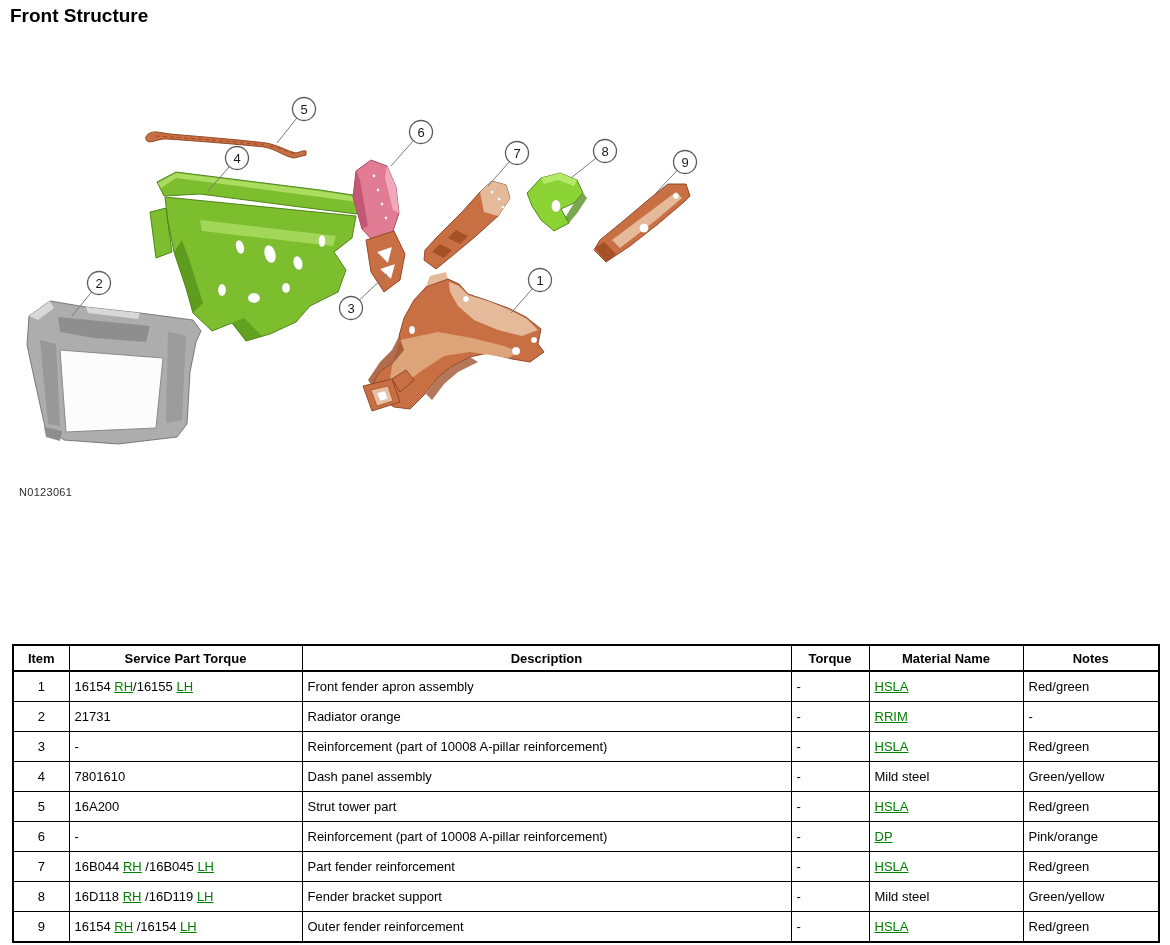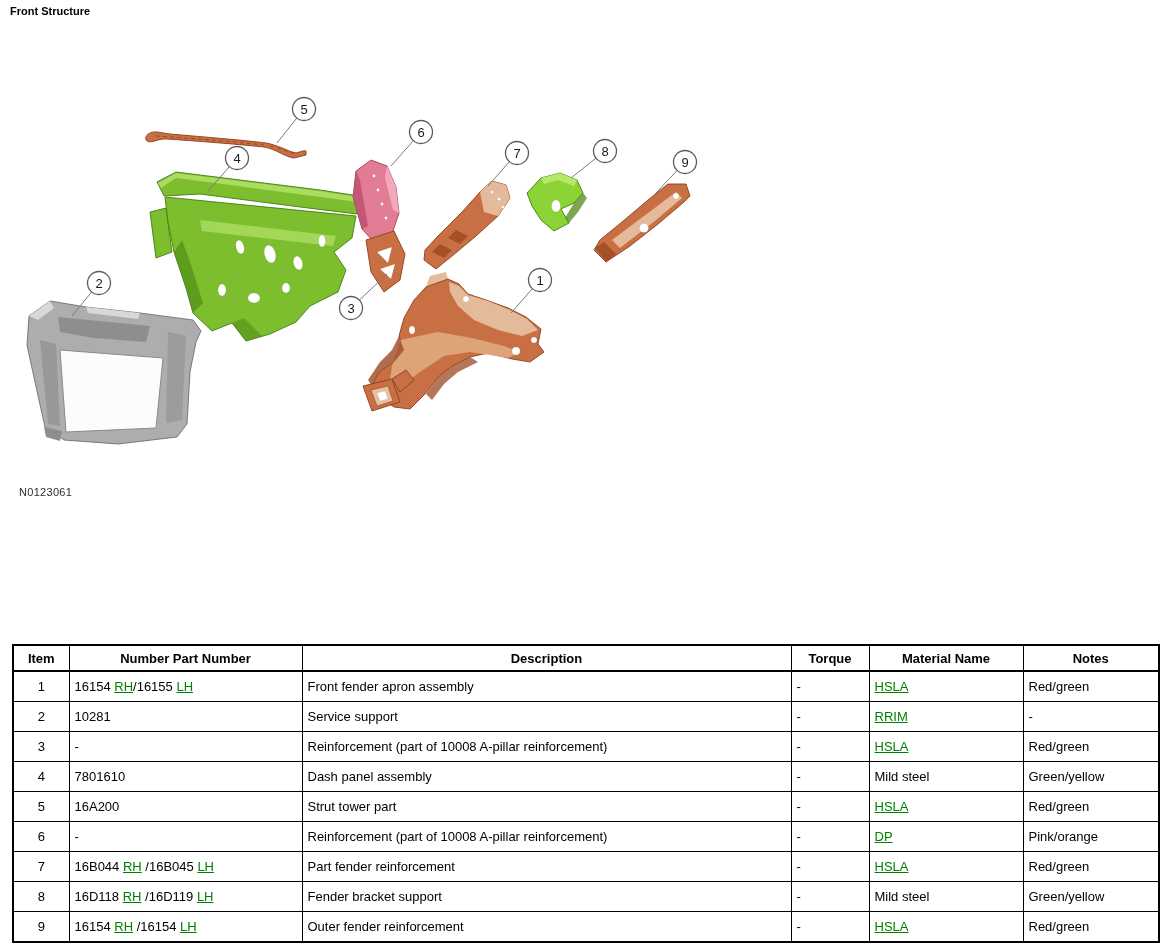--- a/index.html
+++ b/index.html
@@ -1,18 +1,18 @@
 <!DOCTYPE html>
 <html><head>
 <meta charset="utf-8">
 <style>
   html,body{margin:0;padding:0;background:#fff;}
   .page{position:relative;width:1170px;height:945px;background:#fff;overflow:hidden;
         font-family:"Liberation Sans","DejaVu Sans",sans-serif;color:#000;}
-  .page-title{position:absolute;left:10px;top:5px;font-size:11px;font-weight:bold;}
+  .page-title{position:absolute;left:10px;top:5px;font-size:19px;font-weight:bold;}
   .figure-svg{position:absolute;left:0;top:0;}
   .figure-label{position:absolute;left:19px;top:486px;font-size:11px;color:#2d2d2d;letter-spacing:.3px;}
   .parts-table{position:absolute;left:12px;top:644px;width:1146px;border-collapse:collapse;
                table-layout:fixed;border:2px solid #000;font-size:13px;}
   .parts-table th{border:1px solid #000;border-bottom:2px solid #000;font-weight:bold;
                   text-align:center;height:24px;padding:0 4px;background:#fff;}
   .parts-table td{border:1px solid #000;height:29px;padding:0 5px;vertical-align:middle;
                   text-align:left;background:#fff;overflow:hidden;white-space:nowrap;}
   .parts-table td.c{text-align:center;}
   .glink{color:#008000;text-decoration:underline;cursor:pointer;text-align:right;}
@@ -186,40 +186,40 @@
         <col style="width: 56px;">
         <col style="width: 233px;">
         <col style="width: 489px;">
         <col style="width: 78px;">
         <col style="width: 154px;">
         <col style="width: 136px;">
       </colgroup>
     <thead>
       <tr id="header-row">
           <th>Item</th>
-          <th>Number Part Number</th>
+          <th>Service Part Torque</th>
           <th>Description</th>
           <th>Torque</th>
           <th>Material Name</th>
           <th>Notes</th>
         </tr>
     </thead>
     <tbody id="table-body">
         <tr>
           <td class="c">1</td>
           <td><span>16154 </span><span class="glink">RH</span><span>/16155 </span><span class="glink">LH</span></td>
           <td>Front fender apron assembly</td>
           <td>-</td>
           <td><span class="glink">HSLA</span></td>
           <td>Red/green</td>
         </tr>
         <tr>
           <td class="c">2</td>
-          <td><span>10281</span></td>
-          <td>Service support</td>
+          <td><span>21731</span></td>
+          <td>Radiator orange</td>
           <td>-</td>
           <td><span class="glink">RRIM</span></td>
           <td>-</td>
         </tr>
         <tr>
           <td class="c">3</td>
           <td><span>-</span></td>
           <td>Reinforcement (part of 10008 A-pillar reinforcement)</td>
           <td>-</td>
           <td><span class="glink">HSLA</span></td>

